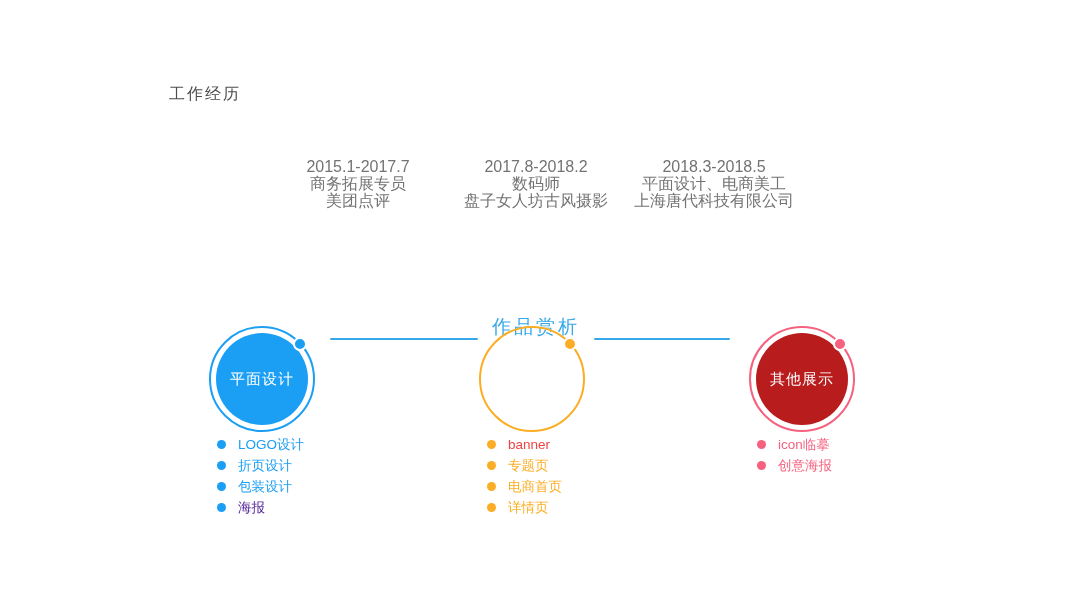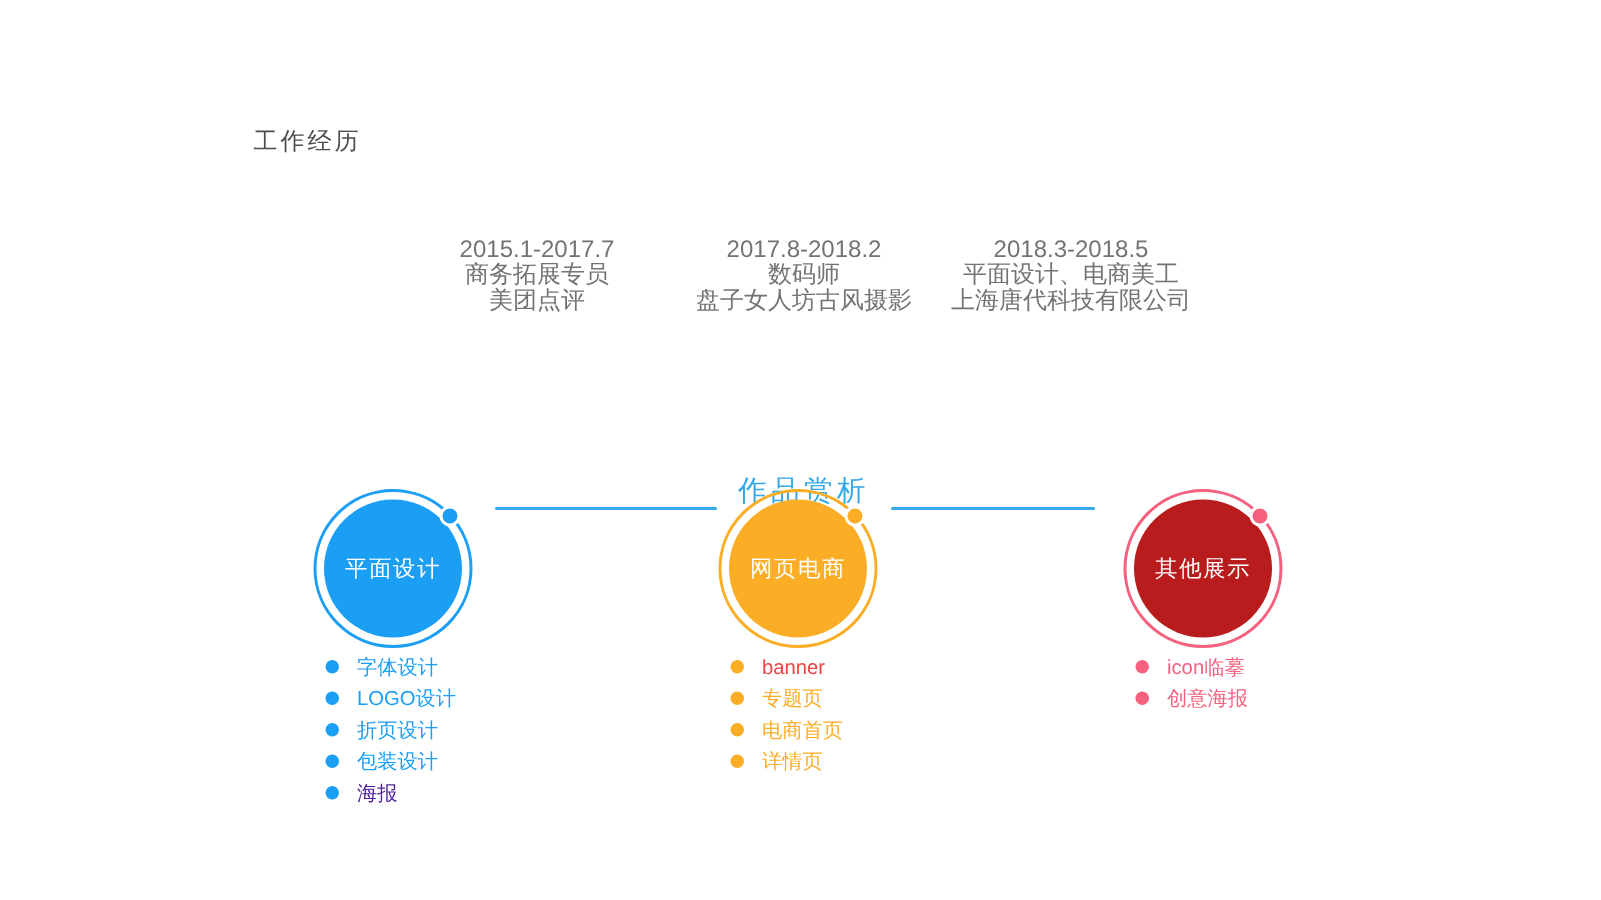--- a/index.html
+++ b/index.html
@@ -92,46 +92,39 @@
 <div class="category cat1">
   <div class="ring" style="border-color: rgb(27, 159, 245);">
     <div class="inner" style="background: rgb(27, 159, 245);">
       <span class="cat-label">平面设计</span>
     </div>
     <span class="orbit-dot" style="background: rgb(27, 159, 245);"></span>
   </div>
   <ul class="cat-list">
     <li>
       <span class="bullet" style="background: rgb(27, 159, 245);"></span>
-      <span class="item-label" style="color: rgb(27, 159, 245);">字体设计</span>
-    </li>
-    <li>
-      <span class="bullet" style="background: rgb(27, 159, 245);"></span>
       <span class="item-label" style="color: rgb(27, 159, 245);">LOGO设计</span>
     </li>
     <li>
       <span class="bullet" style="background: rgb(27, 159, 245);"></span>
       <span class="item-label" style="color: rgb(27, 159, 245);">折页设计</span>
     </li>
     <li>
       <span class="bullet" style="background: rgb(27, 159, 245);"></span>
       <span class="item-label" style="color: rgb(27, 159, 245);">包装设计</span>
     </li>
     <li>
       <span class="bullet" style="background: rgb(27, 159, 245);"></span>
       <span class="item-label" style="color: #4c1d95;">海报</span>
     </li>
   </ul>
 </div>
 
 <div class="category cat2">
   <div class="ring" style="border-color: rgb(251, 174, 37);">
-    <div class="inner" style="background: rgb(251, 174, 37);">
-      <span class="cat-label">网页电商</span>
-    </div>
     <span class="orbit-dot" style="background: rgb(251, 174, 37);"></span>
   </div>
   <ul class="cat-list">
     <li>
       <span class="bullet" style="background: rgb(251, 174, 37);"></span>
       <span class="item-label" style="color: #ef4444;">banner</span>
     </li>
     <li>
       <span class="bullet" style="background: rgb(251, 174, 37);"></span>
       <span class="item-label" style="color: rgb(251, 174, 37);">专题页</span>

